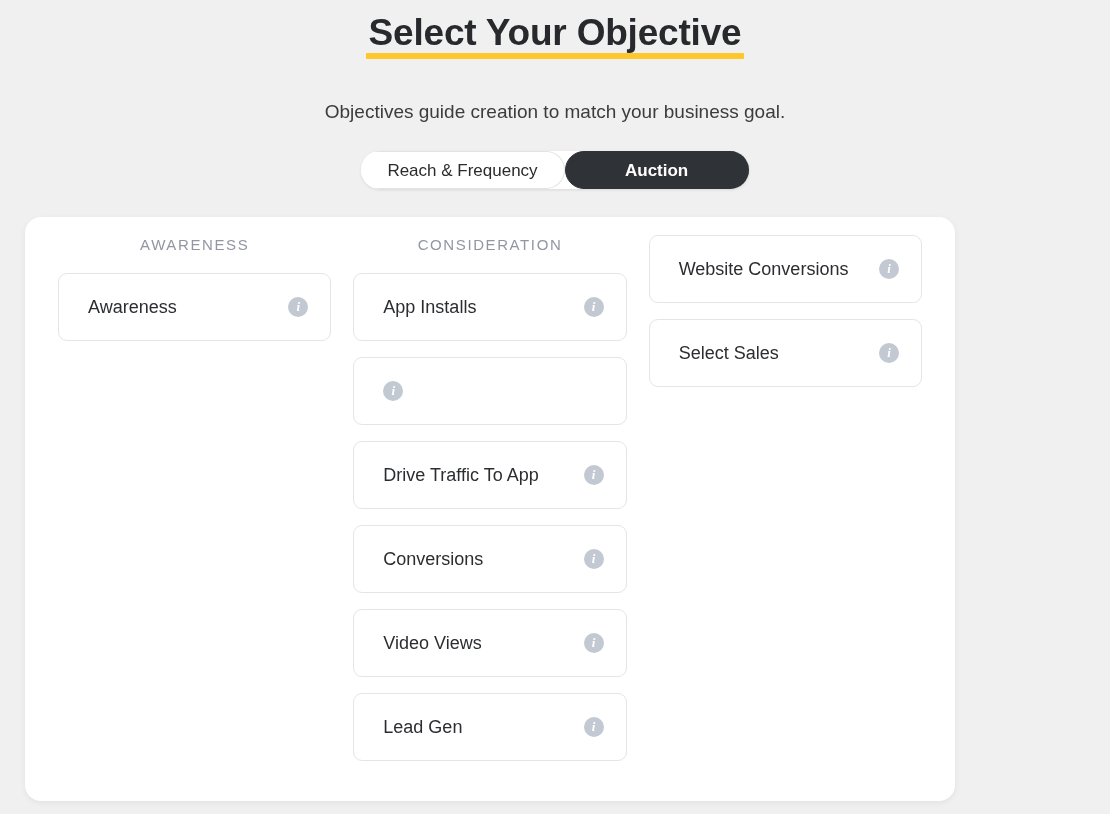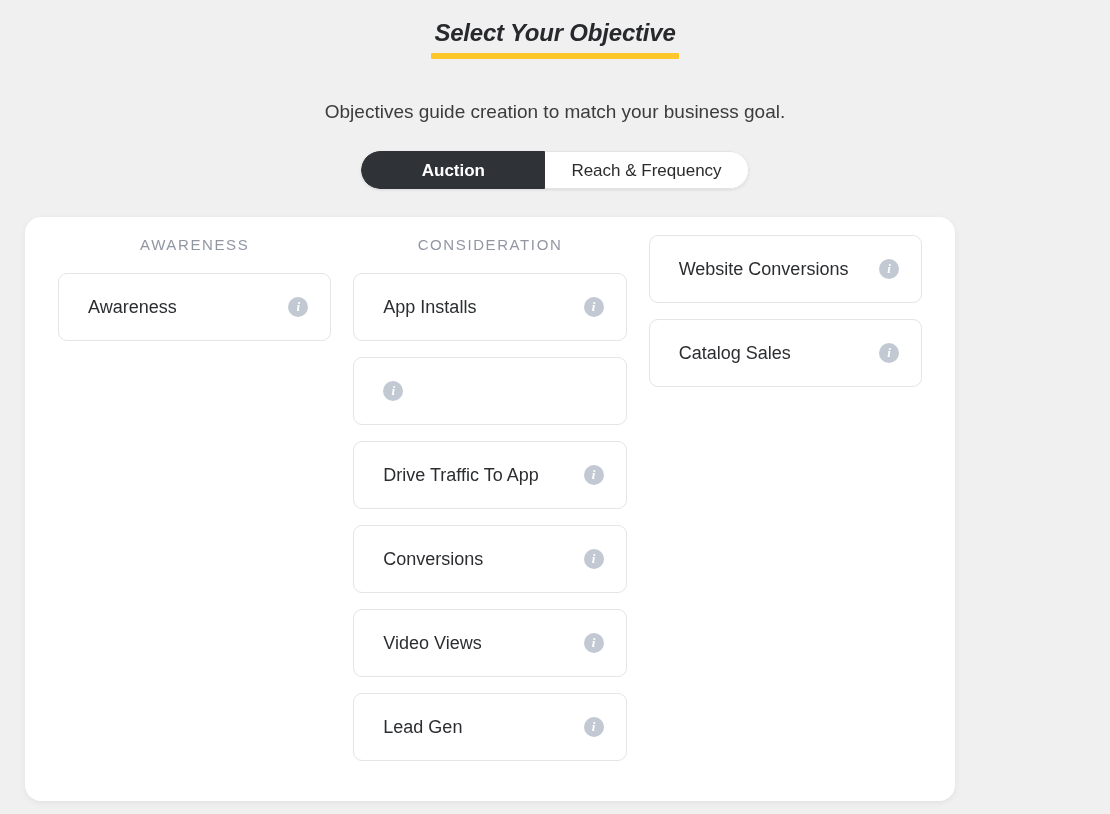--- a/index.html
+++ b/index.html
@@ -20,28 +20,27 @@
   
   .page-head {
     text-align: center;
     padding-top: 14px;
   }
   .title-wrap {
     display: inline-block;
     position: relative;
   }
   .page-title {
-    font-size: 24px;
+    font-size: 37px;
     font-weight: bold;
     color: #27292c;
     letter-spacing: -0.2px;
     line-height: 38px;
     margin: 0;
     padding: 0 3px;
-    font-style: italic;
   }
   .title-underline {
     height: 6px;
     background: #ffc72c;
     border-radius: 1px;
     margin-top: 1px;
   }
   .page-subtitle {
     font-size: 19px;
     color: #3c3c3c;
@@ -166,22 +165,22 @@
 <div class="page-head">
   <div class="title-wrap">
     <h1 class="page-title">Select Your Objective</h1>
     <div class="title-underline"></div>
   </div>
   <p class="page-subtitle">Objectives guide creation to match your business goal.</p>
 </div>
 
 <div class="toggle-row">
   <div class="toggle">
+    <div class="toggle-seg inactive">Reach &amp; Frequency</div>
     <div class="toggle-seg active">Auction</div>
-    <div class="toggle-seg inactive">Reach &amp; Frequency</div>
   </div>
 </div>
 
 <div class="panel">
   <div class="columns">
 
     <div class="column">
       <div class="col-header">AWARENESS</div>
 
       <div class="obj-card">
@@ -224,19 +223,19 @@
     </div>
 
     <div class="column">
 
       <div class="obj-card">
         <span class="obj-label">Website Conversions</span>
         <span class="info-icon">i</span>
       </div>
 
       <div class="obj-card">
-        <span class="obj-label">Catalog Sales</span>
+        <span class="obj-label">Select Sales</span>
         <span class="info-icon">i</span>
       </div>
     </div>
 
   </div>
 </div>
 
 </body></html>

